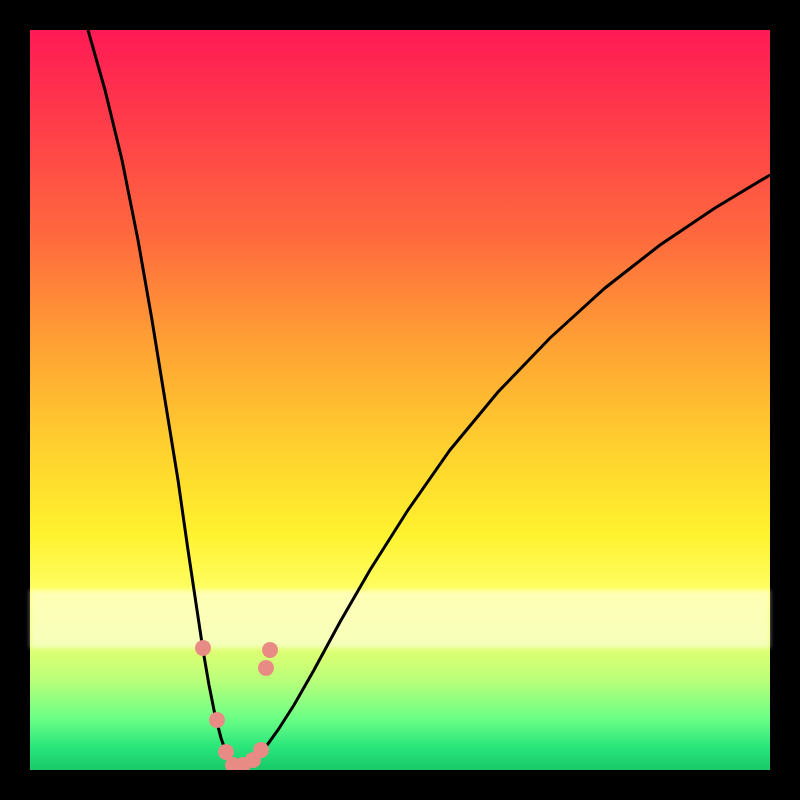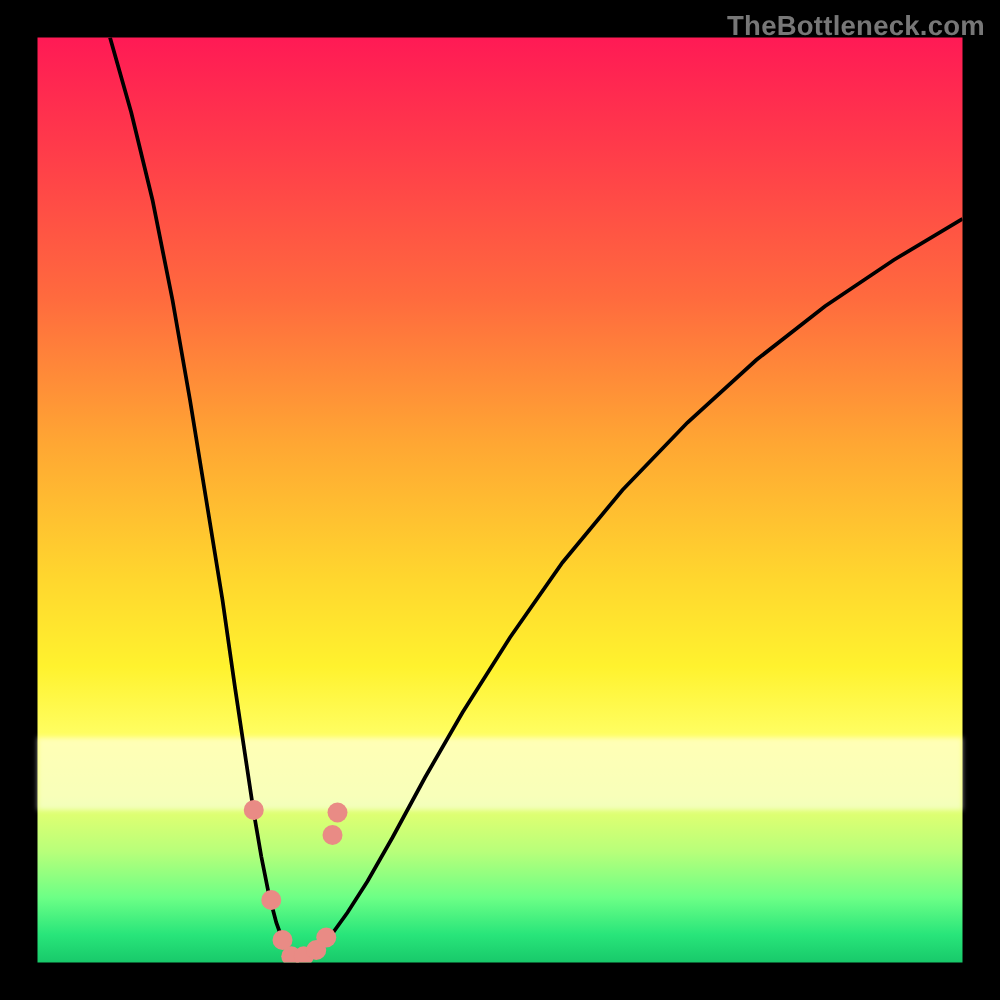--- a/index.html
+++ b/index.html
@@ -66,21 +66,20 @@
   }
   .pt {
     fill: #e98b85;
     stroke: none;
   }
 </style>
 </head>
 <body>
 
 <div class="frame">
-  <div class="wm">TheBottleneck.com</div>
   <div class="plot">
     <div class="white-band"></div>
     <svg class="curve" viewBox="0 0 740 740" preserveAspectRatio="none">
       <path id="left-path" fill="none" stroke="#000" stroke-width="3" d="M58 0 L75 60 L92 130 L108 210 L122 290 L135 370 L148 450 L158 520 L167 580 L173 620 L179 655 L185 685 L191 708 L196 722 L201 730 L207 735"></path>
       <path id="right-path" fill="none" stroke="#000" stroke-width="3" d="M207 735 L215 734 L224 729 L235 718 L248 700 L264 675 L284 640 L310 592 L340 540 L378 480 L420 420 L468 362 L520 308 L575 258 L630 215 L685 178 L740 145"></path>
       <g id="markers">
           <circle cx="173" cy="618" r="8" class="pt"></circle>
           <circle cx="187" cy="690" r="8" class="pt"></circle>
           <circle cx="196" cy="722" r="8" class="pt"></circle>
           <circle cx="203" cy="735" r="8" class="pt"></circle>

